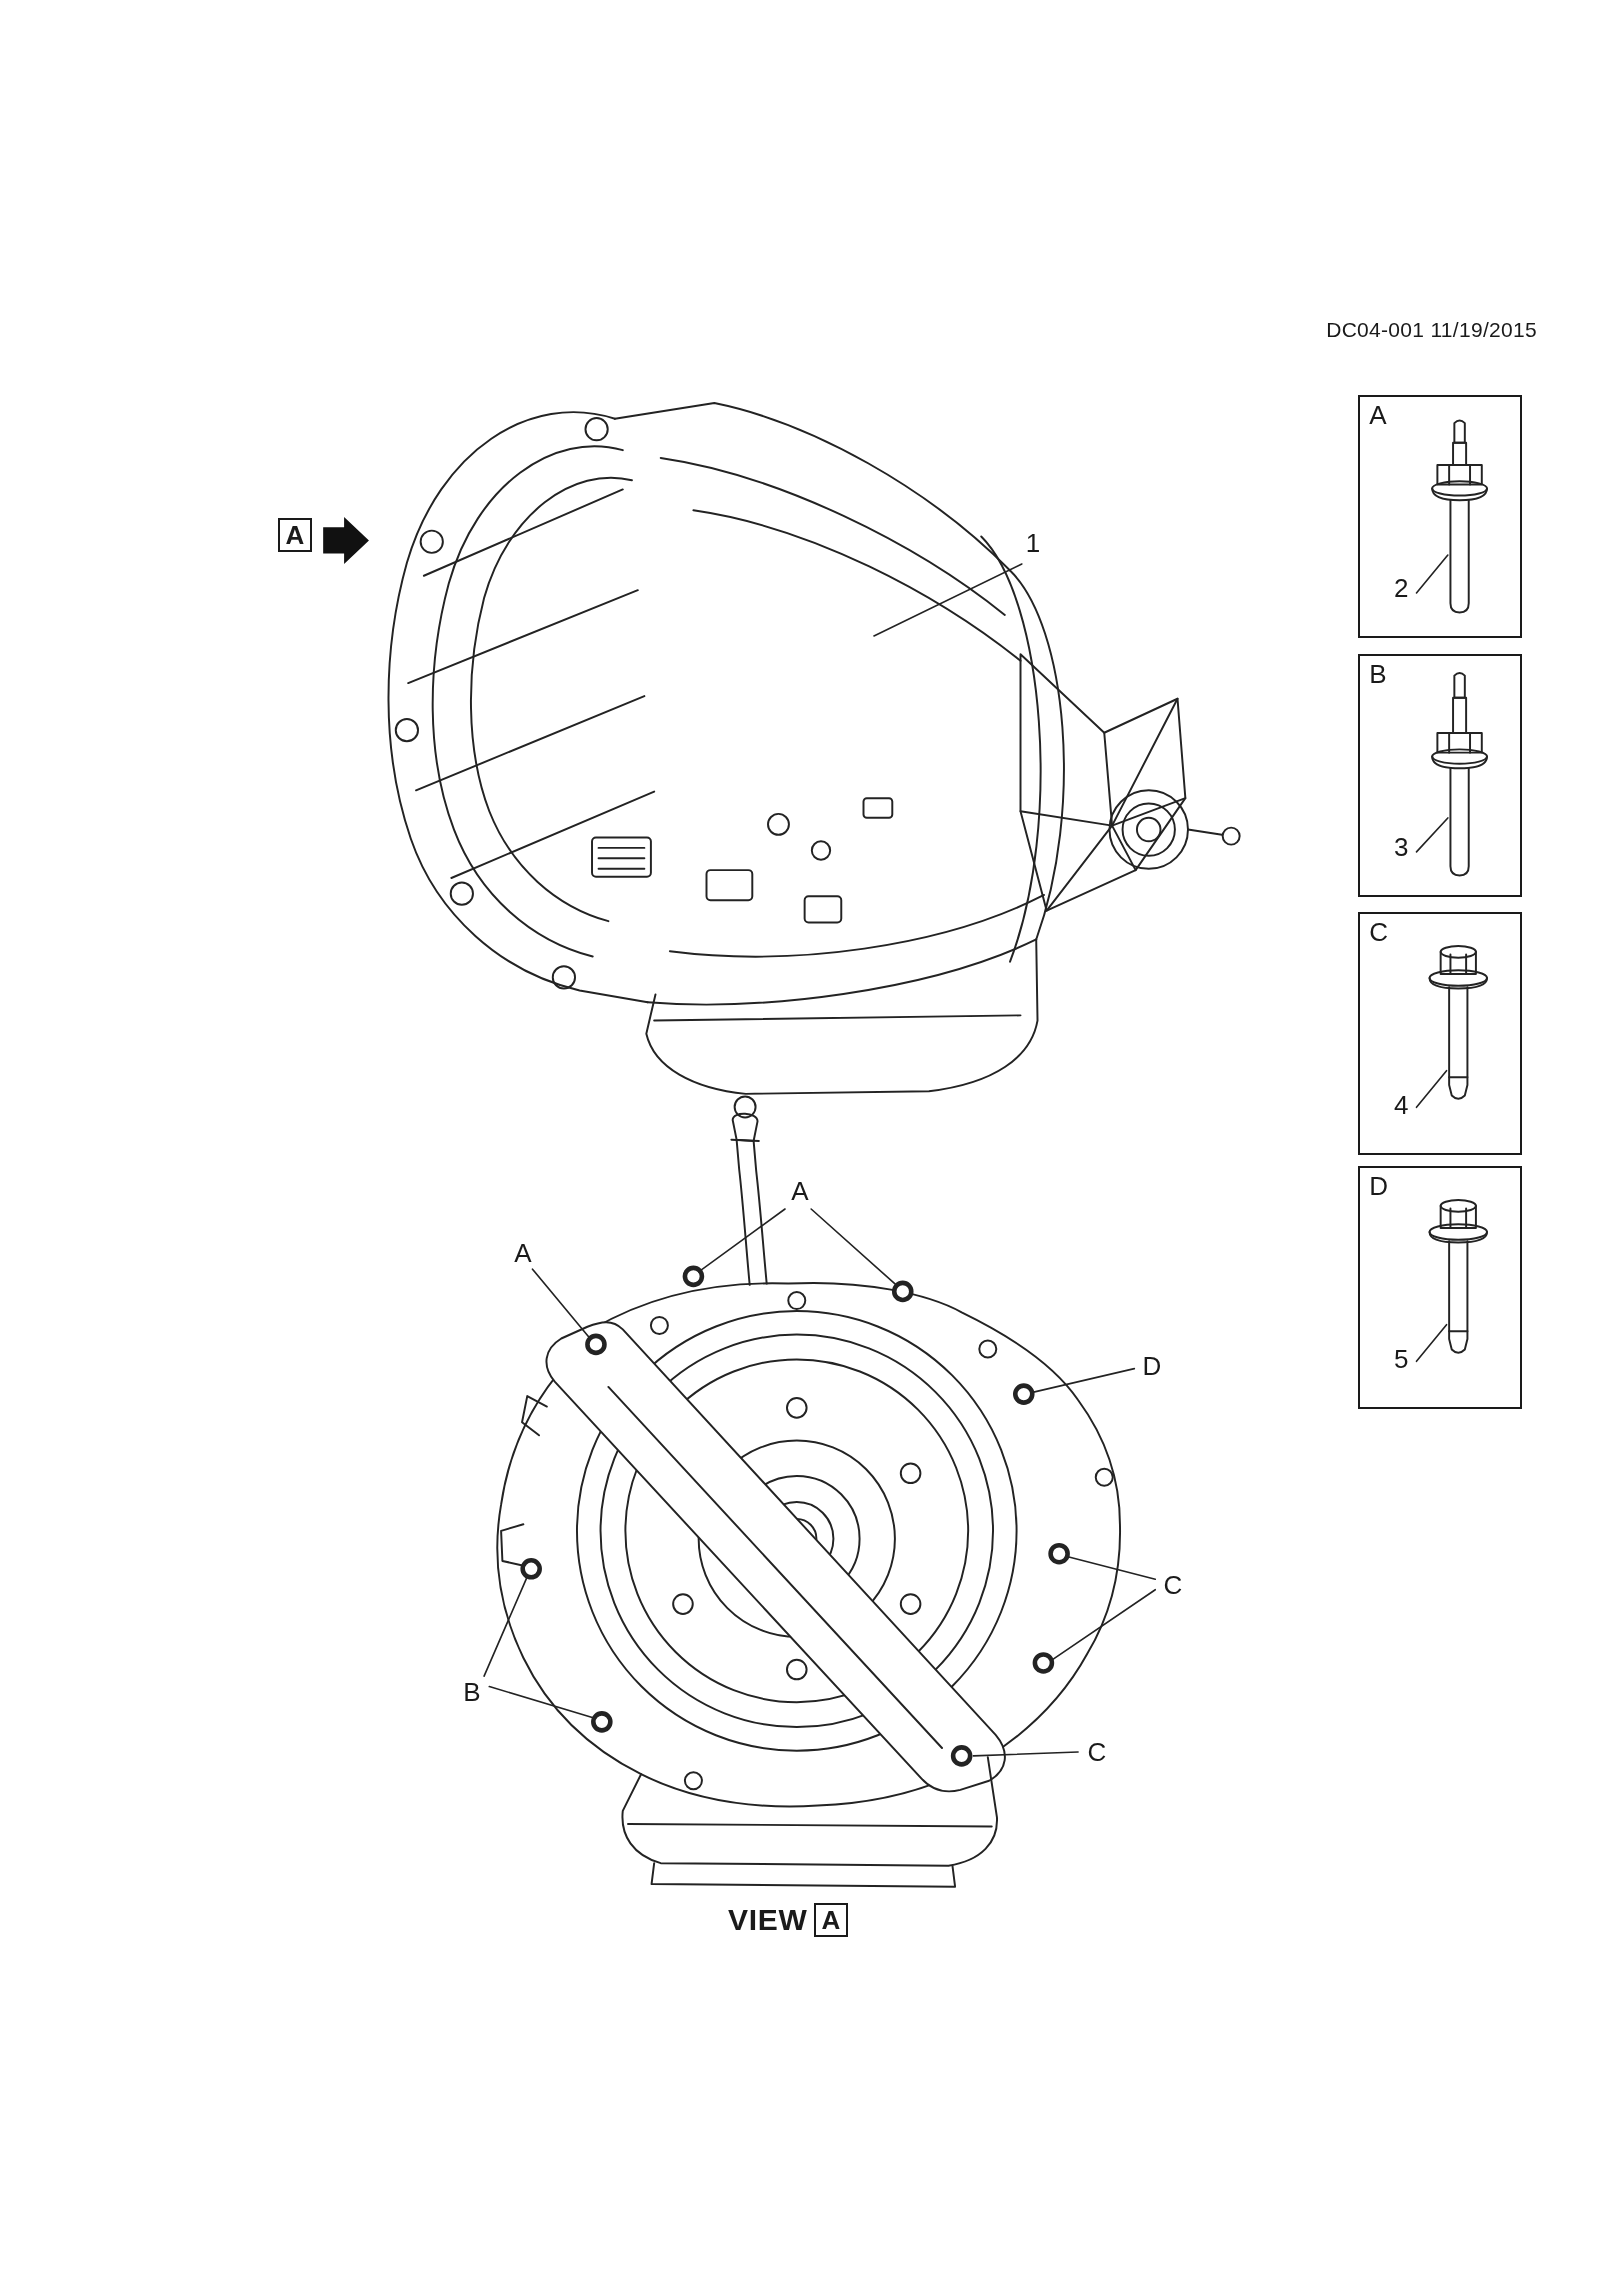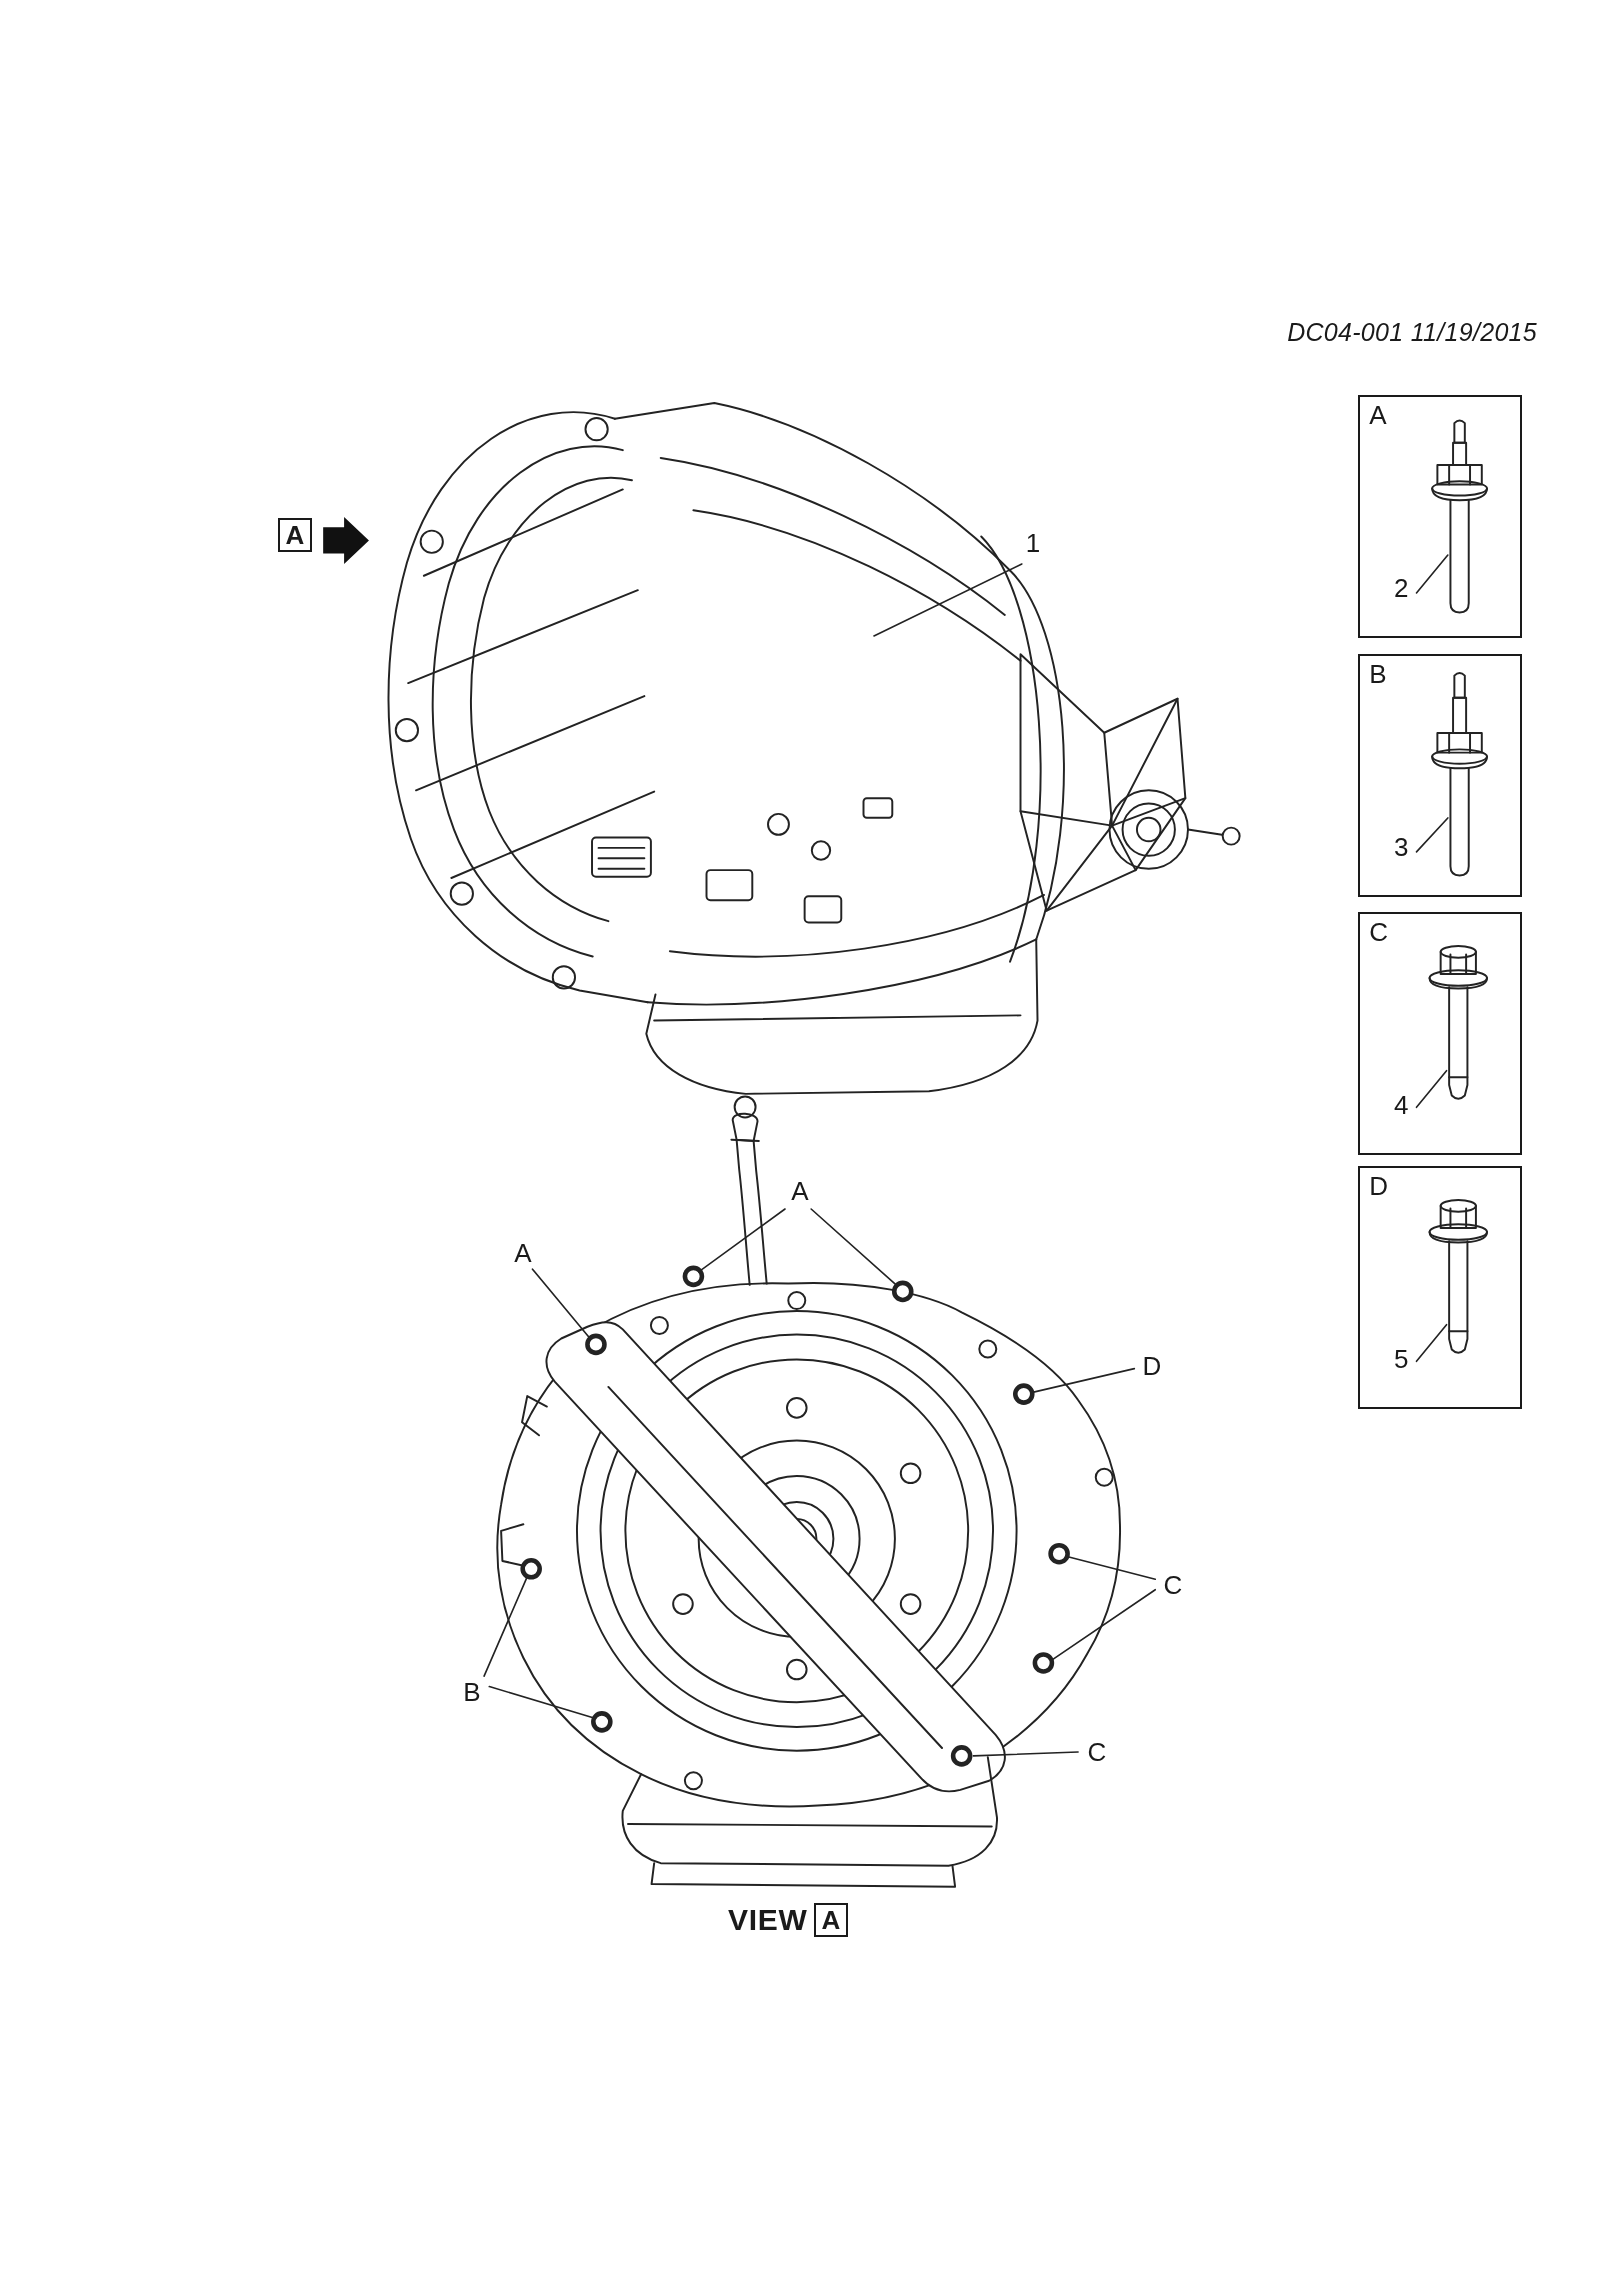--- a/index.html
+++ b/index.html
@@ -6,21 +6,21 @@
   .page{
     position:relative;
     width:1623px;height:2295px;
     background:#ffffff;
     font-family:"Liberation Sans", sans-serif;
     color:#1a1a1a;
     overflow:hidden;
   }
   .doc-ref{
     position:absolute; top:318px; right:86px;
-    font-size:25px; letter-spacing:0.3px;font-style:italic;
+    font-size:21px; letter-spacing:0.3px;
   }
   .artwork{position:absolute; left:0; top:0;}
   .part-label{
     position:absolute; font-size:26px;
     transform:translate(-50%,-50%);
     background:#fff; padding:0 2.6px; line-height:1;
   }
   .boxed-letter{
     display:inline-flex; align-items:center; justify-content:center;
     width:34px; height:34px; border:2.6px solid #1a1a1a;

